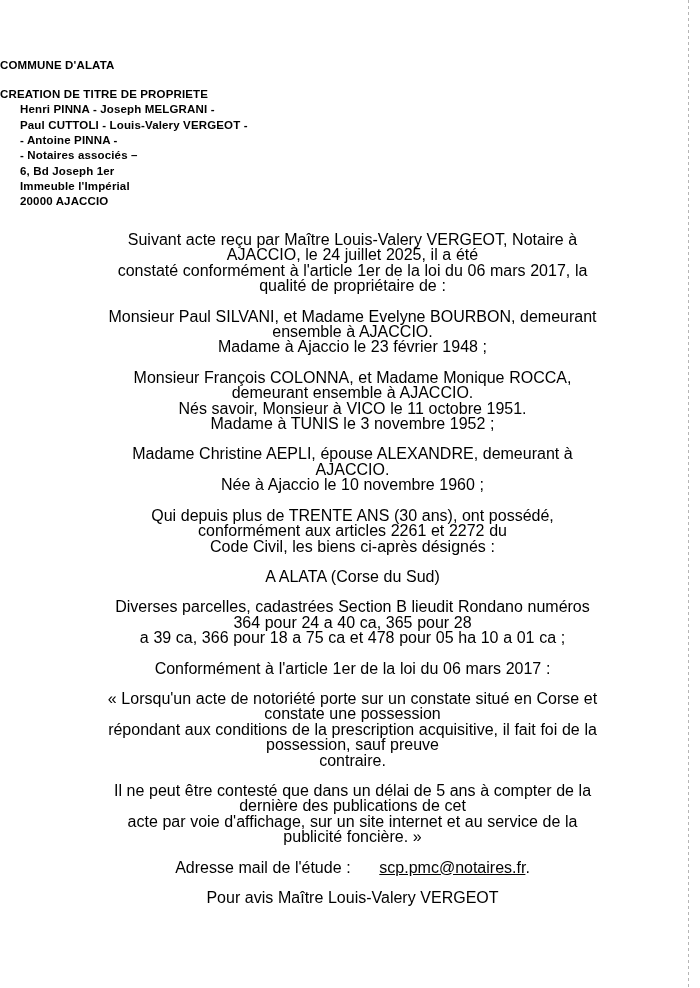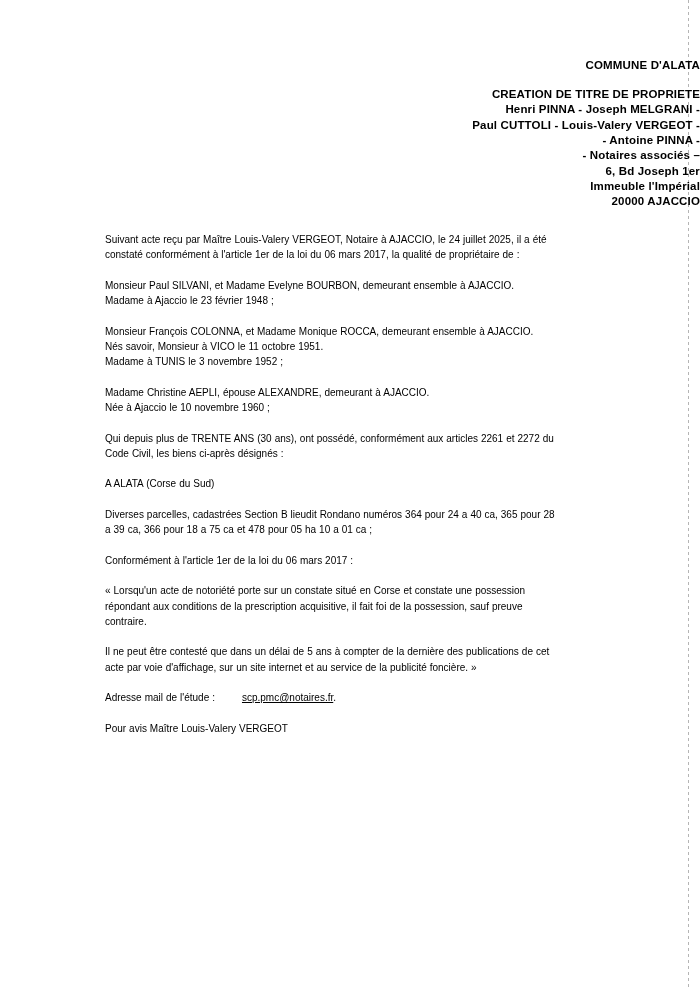--- a/index.html
+++ b/index.html
@@ -34,48 +34,48 @@
   }
 
   .page {
     position: absolute;
     inset: 0;
   }
 
   
   .doc-header {
     position: absolute;
-    left: 8px;
+    left: 0;
     right: 0;
     top: 58px;
-    text-align: right;
+    text-align: left;
   }
   .hdr-line {
     font-weight: bold;
     font-size: 11.5px;
     line-height: 15.2px;
     letter-spacing: 0.15px;
     white-space: nowrap;
   }
   .hdr-commune { margin-bottom: 14px; }
   .hdr-creation { }
-  .hdr-firm-block .hdr-line { line-height: 15.3px; }
+  .hdr-firm-block .hdr-line { line-height: 15.3px; margin-left: 20px; }
 
   
   .doc-body {
     position: absolute;
     left: 105px;
     top: 232px;
     width: 495px;
   }
   .para {
-    font-size: 10px;
+    font-size: 16px;
     line-height: 15.4px;
     margin: 0 0 15px 0;
-    text-align: left;
+    text-align: center;
     word-spacing: 0.2px;
   }
   .para:last-child { margin-bottom: 8px; }
   .para .ln { display: block; }
 
   .mail-link {
     text-decoration: underline;
     color: #000000;
     margin-left: 24px;
   }

